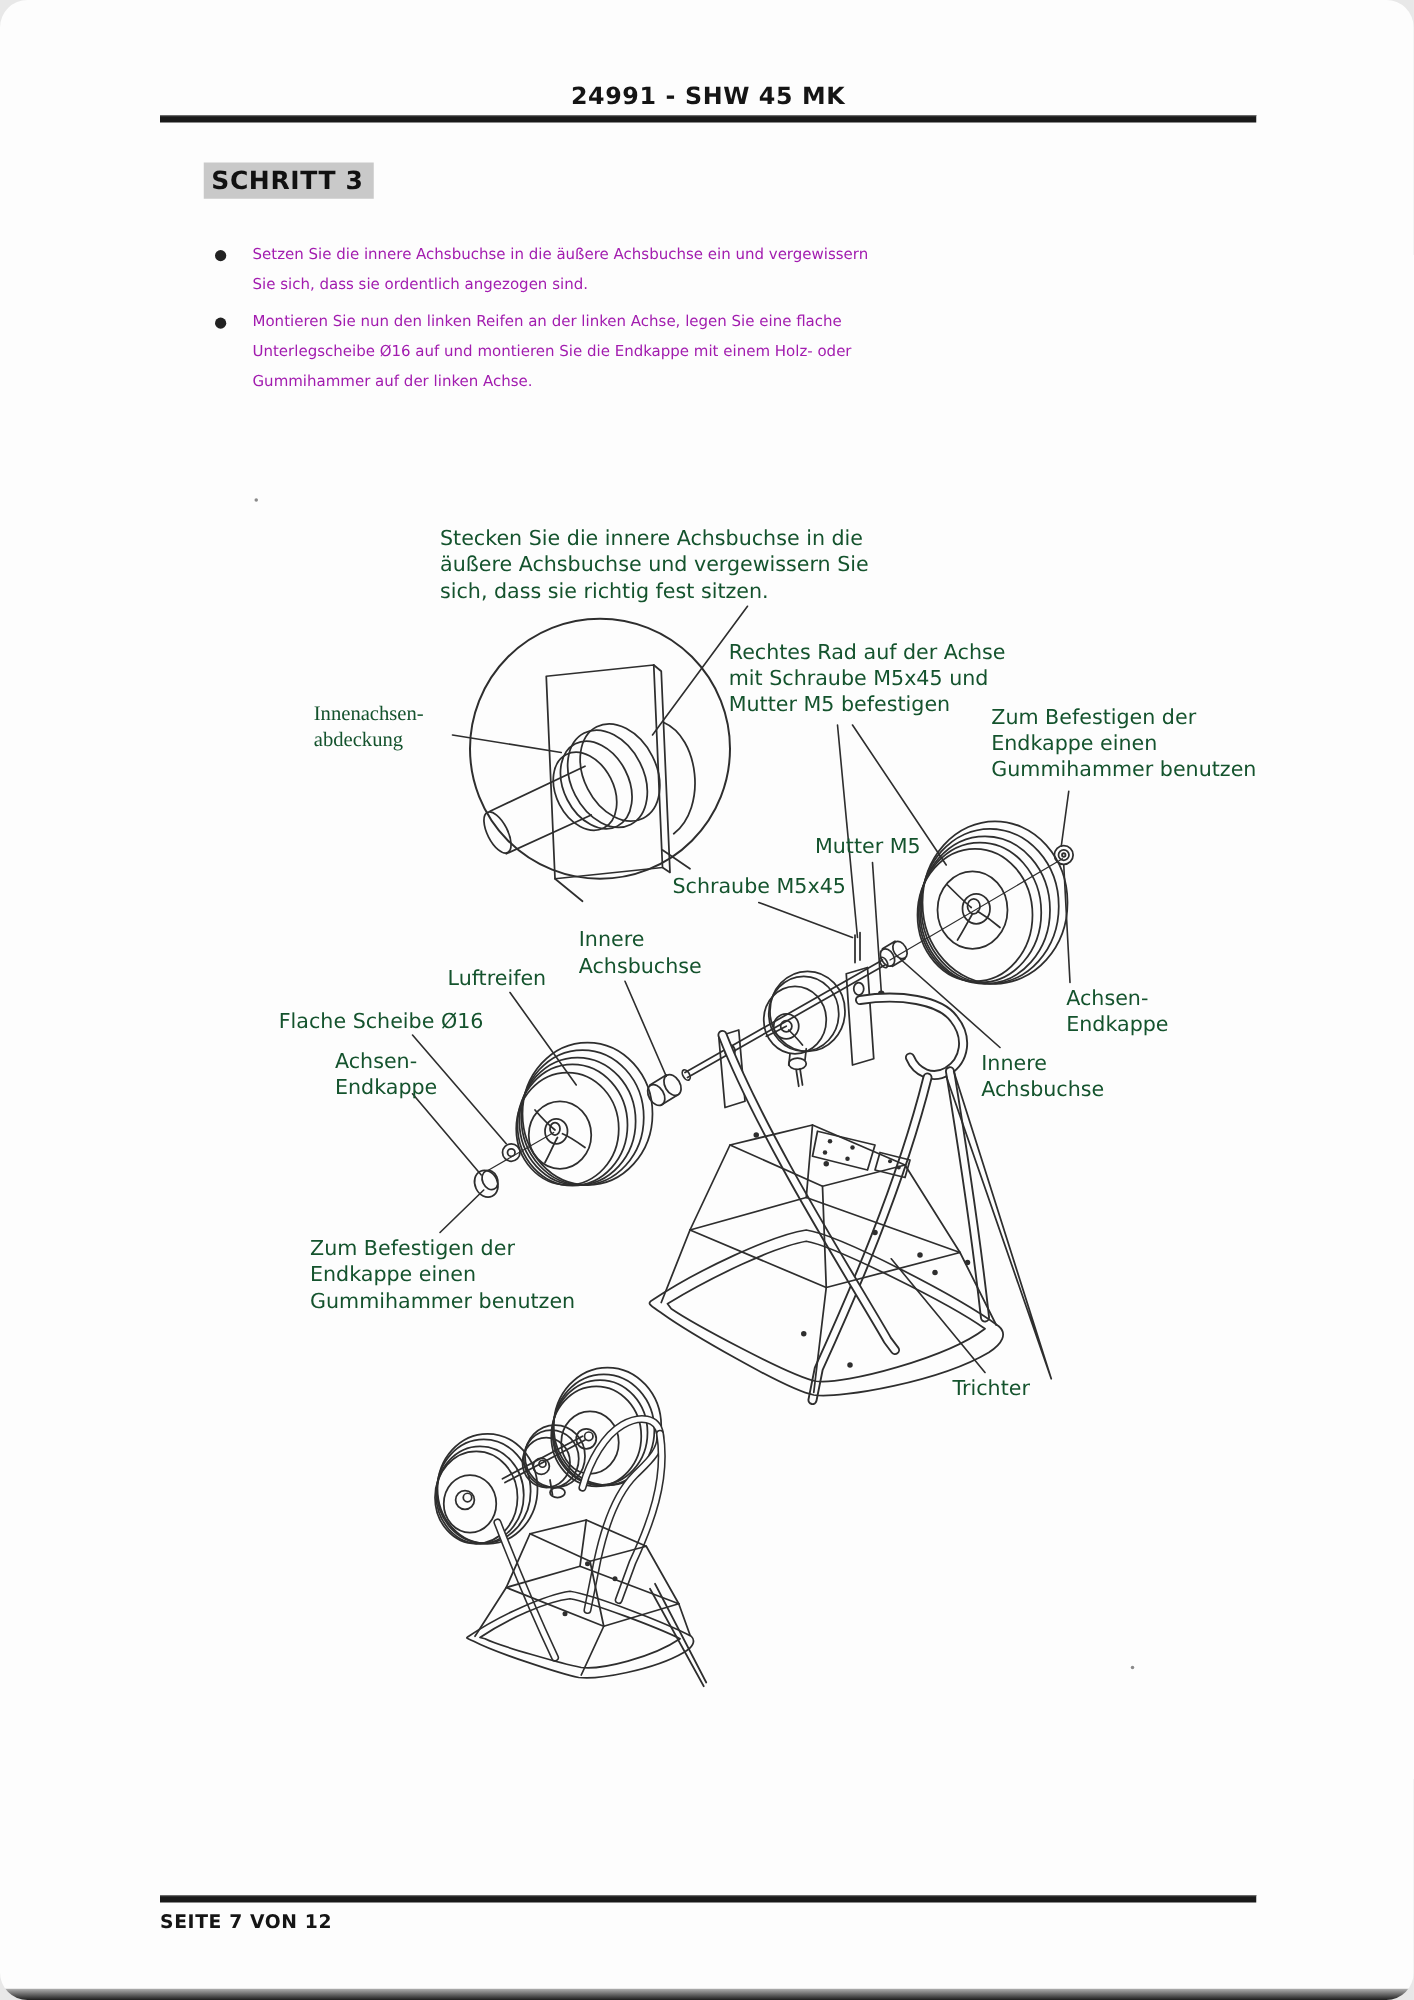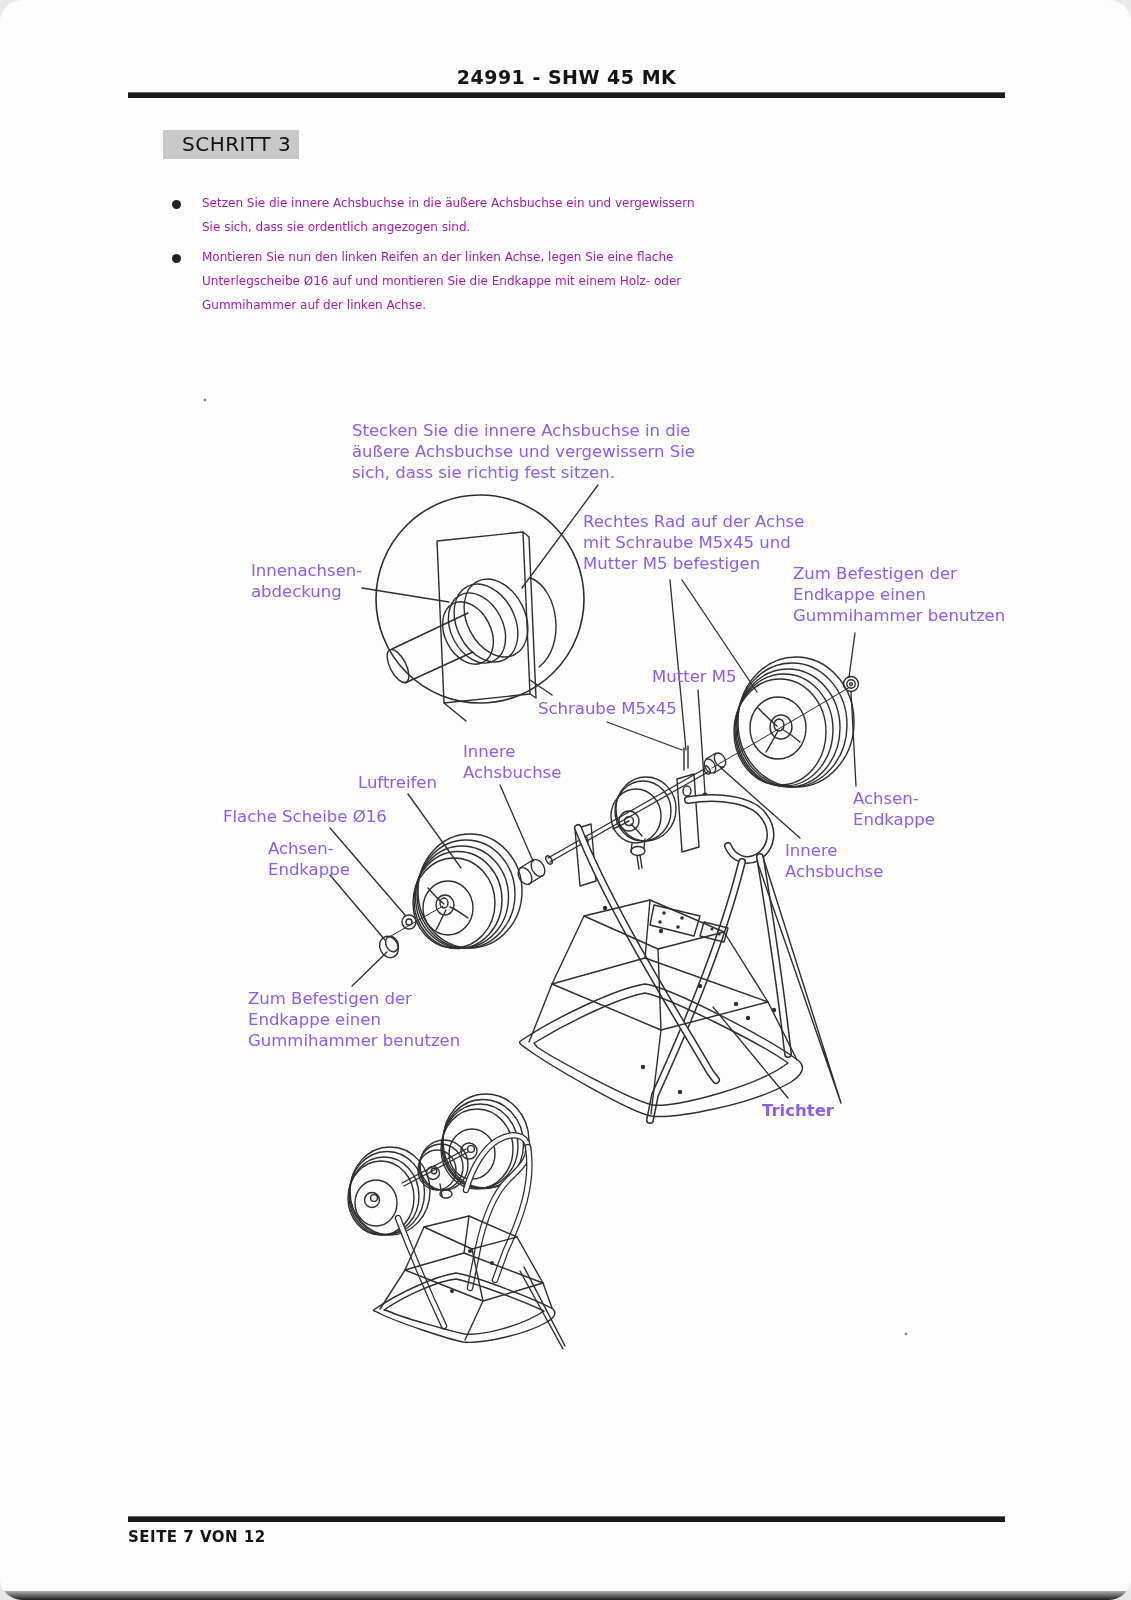--- a/index.html
+++ b/index.html
@@ -18,39 +18,39 @@
     position:absolute;top:66px;left:128px;width:877px;
     text-align:center;font-size:19px;font-weight:bold;letter-spacing:.5px;color:#151515;
   }
   .rule{position:absolute;left:128px;width:877px;background:#1a1a1a;}
   .rule.top{top:92px;height:5px;border-top:1px solid #6a6a6a;}
   .rule.bottom{top:1516px;height:5px;border-top:1px solid #6a6a6a;}
   
   .step-heading{
     position:absolute;top:130px;left:163px;
     background:#c9c9c9;
-    font-size:20px;font-weight:normal;letter-spacing:.5px;color:#111;
-    padding:2px 8px 3px 19px;
+    font-size:20px;font-weight:bold;letter-spacing:.5px;color:#111;
+    padding:2px 8px 3px 6px;
   }
   
   .bullets{position:absolute;top:191px;left:168px;width:830px;}
   .bullet-item{display:flex;margin-bottom:6px;}
   .bullet-dot{
     flex:0 0 34px;position:relative;
   }
   .bullet-dot::after{
     content:"";position:absolute;left:4px;top:9px;width:9px;height:9px;border-radius:50%;background:#222;
   }
   .bullet-text{
     font-size:12px;line-height:24px;color:#a21caf;white-space:pre-line;
   }
   
   .dlabel{
     position:absolute;
-    font-size:16.5px;line-height:21px;color:#8b5cf6;white-space:pre-line;
+    font-size:16.5px;line-height:21px;color:#14532d;white-space:pre-line;
   }
   
   .footer-text{
     position:absolute;top:1528px;left:128px;width:877px;
     font-size:15px;font-weight:bold;letter-spacing:.5px;color:#151515;
   }
   .page-bottom-edge{
     position:absolute;left:0;top:1591px;width:100%;height:9px;
     background:linear-gradient(to bottom,#b0b0b0,#1e1e1e);
   }
@@ -306,36 +306,36 @@
 
   <div class="dlabel" style="left:352px;top:420px;">Stecken Sie die innere Achsbuchse in die
 äußere Achsbuchse und vergewissern Sie
 sich, dass sie richtig fest sitzen.</div>
   <div class="dlabel" style="left:583px;top:511px;">Rechtes Rad auf der Achse
 mit Schraube M5x45 und
 Mutter M5 befestigen</div>
   <div class="dlabel" style="left:793px;top:563px;">Zum Befestigen der
 Endkappe einen
 Gummihammer benutzen</div>
-  <div class="dlabel" style="left:251px;top:560px;">Innenachsen-
+  <div class="dlabel" style="left:251px;top:560px;font-family:Liberation Serif, serif;">Innenachsen-
 abdeckung</div>
   <div class="dlabel" style="left:652px;top:666px;">Mutter M5</div>
   <div class="dlabel" style="left:538px;top:698px;">Schraube M5x45</div>
   <div class="dlabel" style="left:463px;top:741px;">Innere
 Achsbuchse</div>
   <div class="dlabel" style="left:358px;top:772px;">Luftreifen</div>
   <div class="dlabel" style="left:223px;top:806px;">Flache Scheibe Ø16</div>
   <div class="dlabel" style="left:268px;top:838px;">Achsen-
 Endkappe</div>
   <div class="dlabel" style="left:853px;top:788px;">Achsen-
 Endkappe</div>
   <div class="dlabel" style="left:785px;top:840px;">Innere
 Achsbuchse</div>
   <div class="dlabel" style="left:248px;top:988px;">Zum Befestigen der
 Endkappe einen
 Gummihammer benutzen</div>
-  <div class="dlabel" style="left:762px;top:1100px;font-weight:bold;">Trichter</div>
+  <div class="dlabel" style="left:762px;top:1100px;">Trichter</div>
 
   <div class="rule bottom"></div>
   <div class="footer-text">SEITE 7 VON 12</div>
   <div class="page-bottom-edge"></div>
 
 </div>
 
 </body></html>

